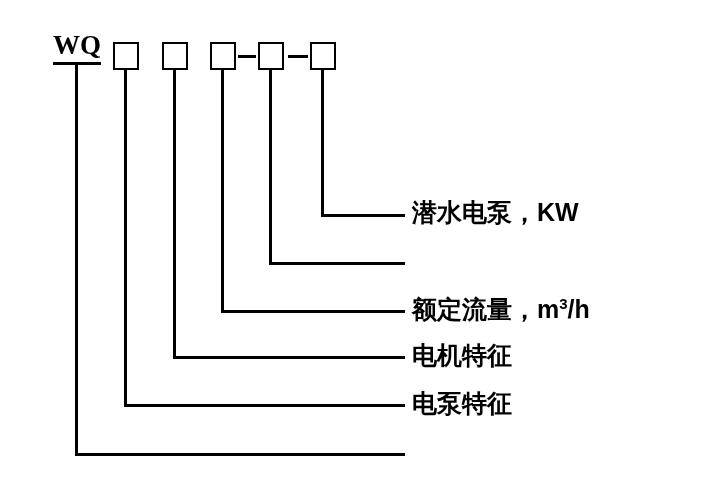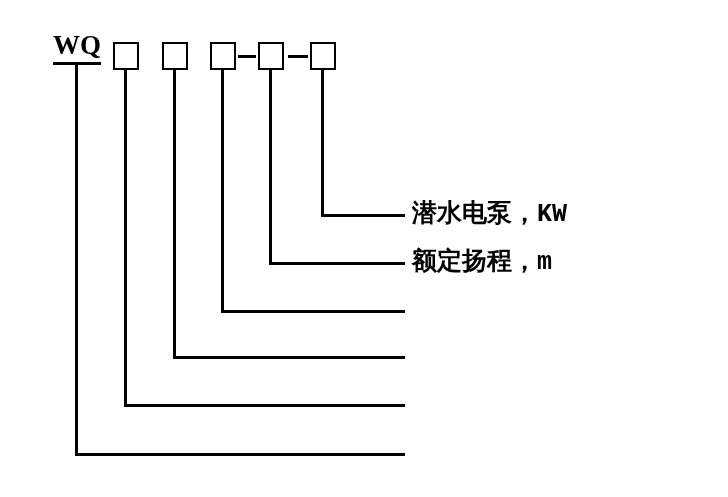--- a/index.html
+++ b/index.html
@@ -56,21 +56,21 @@
   .callout {
     position: absolute;
     font-family: "Liberation Sans", sans-serif;
     font-size: 25px;
     font-weight: bold;
     color: #000;
     white-space: nowrap;
     line-height: 1;
   }
   .callout .unit {
-    font-family: Liberation Mono, monospace;
+    font-family: Liberation Sans, sans-serif;
     font-weight: bold;
   }
   .callout sup {
     font-size: 0.6em;
     vertical-align: super;
   }
 </style>
 </head>
 <body>
 
@@ -103,21 +103,23 @@
   <div class="vline" style="left:124px; top:70px; height:336px;"></div>
   <div class="hline" style="left:124px; top:404px; width:281px;"></div>
 
   <div class="vline" style="left:75px; top:62px; height:393px;"></div>
   <div class="hline" style="left:75px; top:453px; width:330px;"></div>
 
   <div class="callout" style="left:412px; top:200px;">
     <span>潜水电泵，</span><span class="unit">KW</span>
   </div>
 
-  <div class="callout" style="left:412px; top:248px;">
-    <span>额定扬程，</span><span class="unit">m</span>
+
+  <div class="callout" style="left:412px; top:296px;">
+    <span>额定流量，</span><span class="unit">m</span><sup class="unit">3</sup><span class="unit">/h</span>
   </div>
 
+  <div class="callout" style="left:412px; top:343px;">电机特征</div>
 
-
+  <div class="callout" style="left:412px; top:391px;">电泵特征</div>
 
 
 </div>
 
 </body></html>

